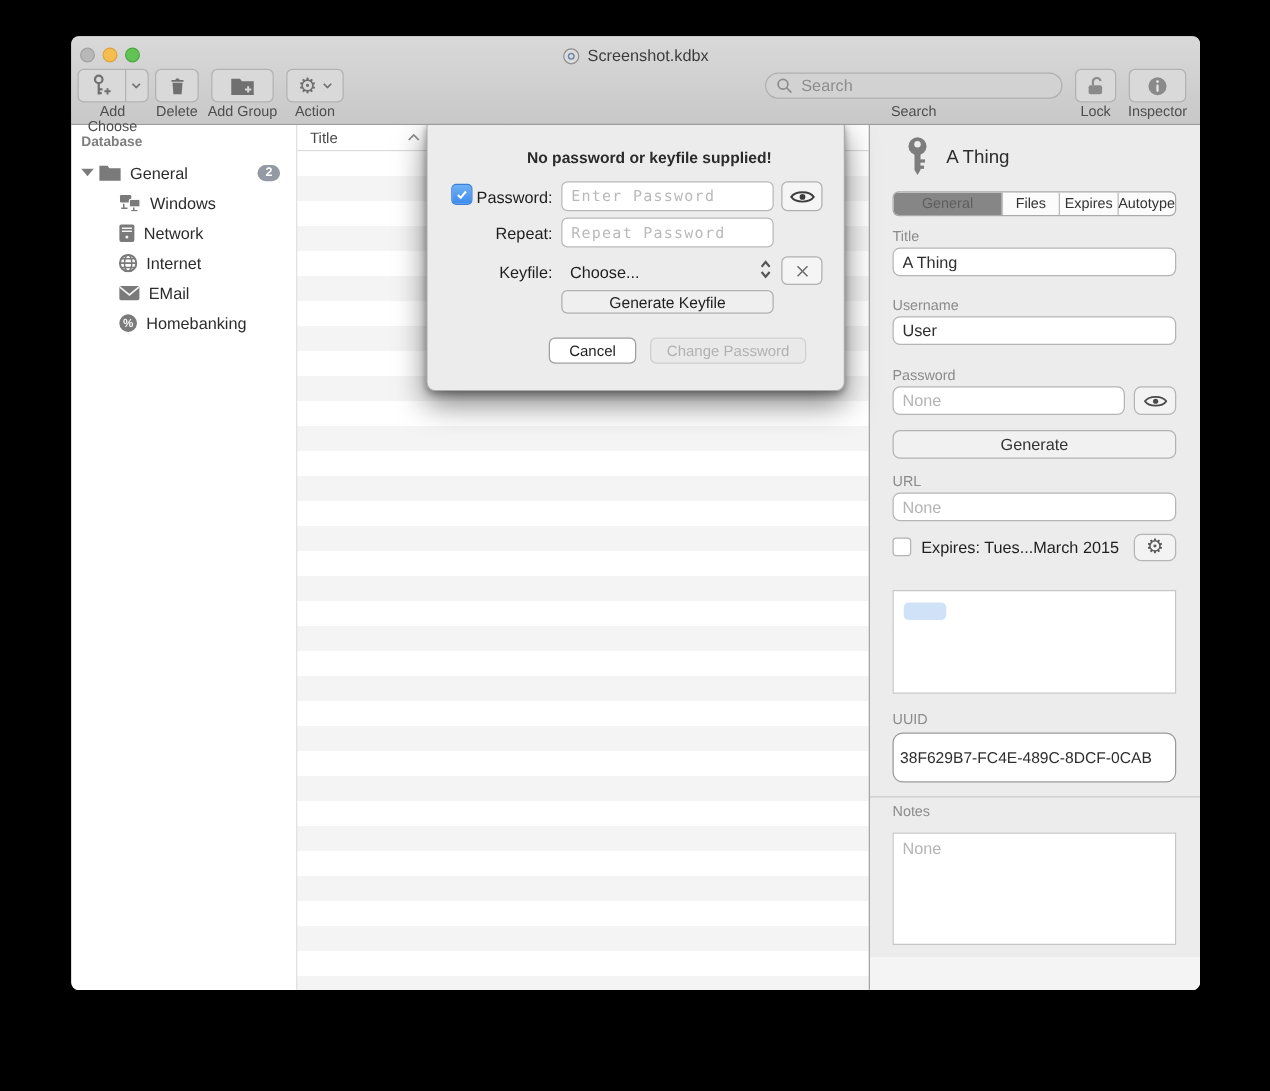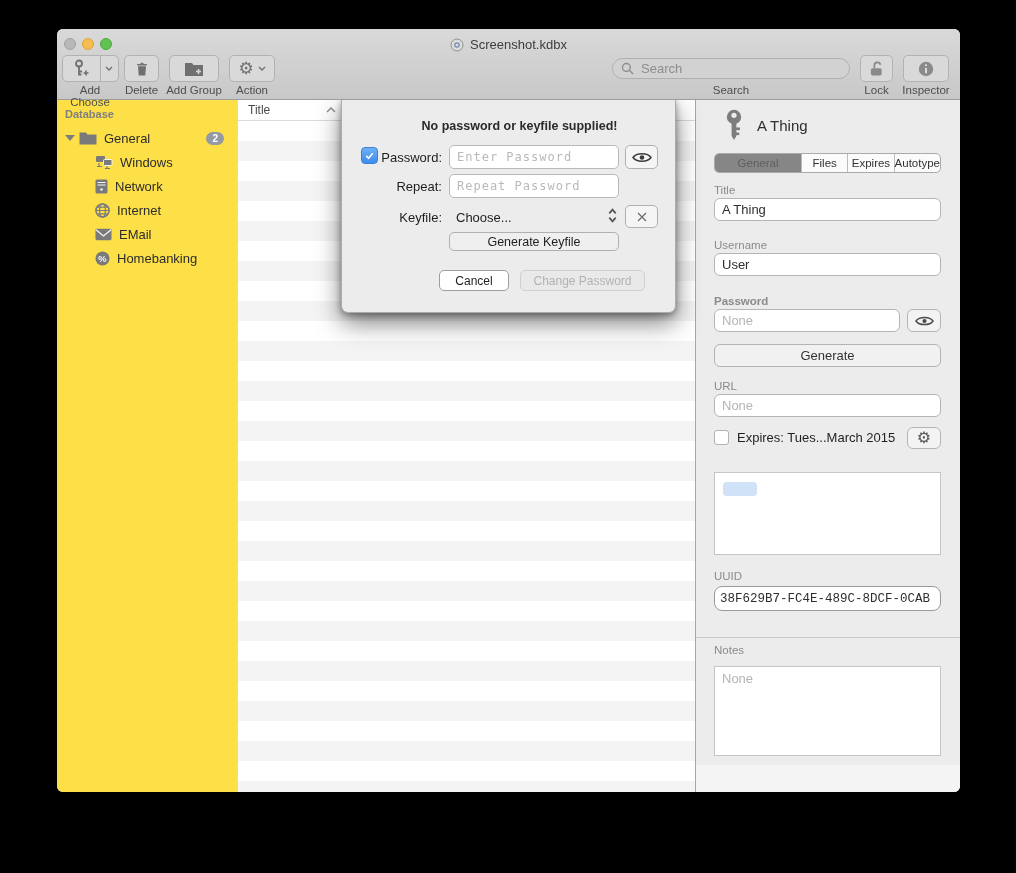--- a/index.html
+++ b/index.html
@@ -19,21 +19,21 @@
   .tbbtn{top:26px;height:27px;background:#d9d9d9;border:1px solid #b2b2b2;border-radius:5px;
     display:flex;align-items:center;justify-content:center;}
   .tbseg{display:flex;align-items:center;justify-content:center;height:100%;}
   .tblabel{top:55px;font-size:11.5px;color:#4e4e4e;text-align:center;}
   #searchfield{left:555px;top:29px;width:238px;height:21px;background:#d2d2d2;border:1px solid #b0b0b0;
     border-radius:11px;display:flex;align-items:center;padding:0 8px;gap:5px;}
   #searchfield input{border:none;background:transparent;outline:none;width:180px;font-size:13px;color:#333;
     font-family:"Liberation Sans",sans-serif;}
   #searchfield input::placeholder{color:#8d8d8d;}
   
-  #sidebar{left:0;top:71px;width:181px;height:692px;background:#fde047;border-right:1px solid #d9d9d9;}
+  #sidebar{left:0;top:71px;width:181px;height:692px;background:#ffffff;border-right:1px solid #d9d9d9;}
   #sb-header{left:8px;top:8px;font-size:11px;font-weight:700;color:#7f7f7f;}
   .sb-row{display:flex;align-items:center;height:24px;font-size:13px;color:#2c2c2c;}
   .sb-label{margin-left:7px;}
   .disc{width:0;height:0;border-left:5px solid transparent;border-right:5px solid transparent;
     border-top:6px solid #7c7c7c;margin:0 4px 0 8px;}
   .badge{position:absolute;right:14px;background:#939aa4;color:#fff;font-size:10px;font-weight:700;
     border-radius:8px;padding:1px 6px;}
   
   #listheader{left:181px;top:71px;width:457px;height:21px;background:#fff;border-bottom:1px solid #dadada;
     display:flex;align-items:center;}
@@ -165,21 +165,21 @@
       <div class="tab">Expires</div>
       <div class="tab">Autotype</div>
     </div>
 
     <div class="abs insp-label" style="left:18px;top:84px;">Title</div>
     <input class="abs field" style="left: 18px; top: 98px; width: 227px; height: 23px;" value="A Thing">
 
     <div class="abs insp-label" style="left:18px;top:139px;">Username</div>
     <input class="abs field" style="left: 18px; top: 153px; width: 227px; height: 23px;" value="User">
 
-    <div class="abs insp-label" style="left:18px;top:195px;font-weight:bold;">Password</div>
+    <div class="abs insp-label" style="left:18px;top:195px;">Password</div>
     <input class="abs field" style="left: 18px; top: 209px; width: 186px; height: 23px;" placeholder="None">
     <div class="abs sqbtn" style="left:211px;top:209px;width:34px;height:23px;">
       <svg width="19" height="12" viewBox="0 0 20 12">
           <path d="M1 6C4.5 1 15.5 1 19 6C15.5 11 4.5 11 1 6Z" fill="none" stroke="#4a4a4a" stroke-width="1.5"></path>
           <circle cx="10" cy="6" r="2.2" fill="#4a4a4a"></circle>
         </svg>
     </div>
     <div class="abs genbtn" style="left:18px;top:244px;width:227px;height:23px;">Generate</div>
 
     <div class="abs insp-label" style="left:18px;top:280px;">URL</div>
@@ -190,21 +190,21 @@
     <div class="abs sqbtn" style="left:211px;top:327px;width:34px;height:22px;">
       <span class="gearglyph">⚙</span>
     </div>
 
     <div class="abs insp-label" style="left:18px;top:358px;margin-top:40px;">Tags</div>
     <div id="tagsbox" class="abs">
       <div id="tagchip" class="abs"></div>
     </div>
 
     <div class="abs insp-label" style="left:18px;top:470px;">UUID</div>
-    <input class="abs field" style="left: 18px; top: 486px; width: 227px; height: 25px; border-radius: 8px; border-color: rgb(154, 154, 154); font-size: 12.5px; padding: 0px 5px; font-family: Liberation Mono, monospace;" value="38F629B7-FC4E-489C-8DCF-0CAB">
+    <input class="abs field" style="left: 18px; top: 486px; width: 227px; height: 40px; border-radius: 8px; border-color: rgb(154, 154, 154); font-size: 12.5px; padding: 0px 5px;" value="38F629B7-FC4E-489C-8DCF-0CAB">
 
     <div class="abs hdiv" style="top:537px;"></div>
     <div class="abs insp-label" style="left:18px;top:544px;text-align:right;">Notes</div>
     <textarea id="notesbox" class="abs" placeholder="None" style=""></textarea>
     <div class="abs hdiv" style="top:665px;"></div>
     <div id="insp-bottom" class="abs"></div>
   </div>
 
   <div id="sheet" class="abs">
     <div class="abs msg">No password or keyfile supplied!</div>

